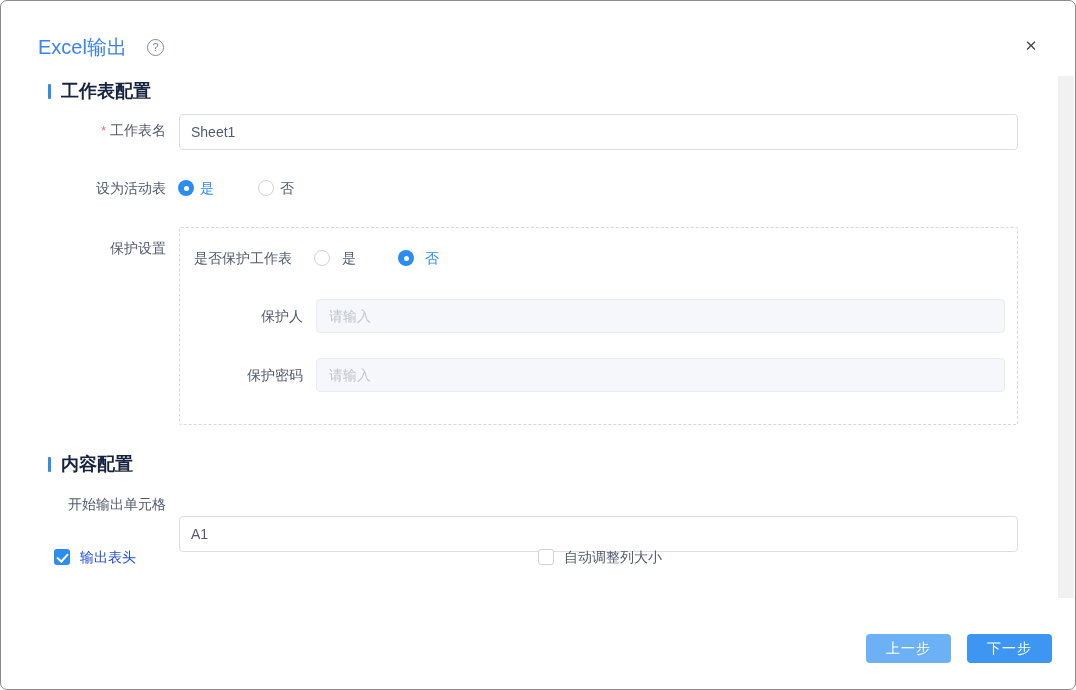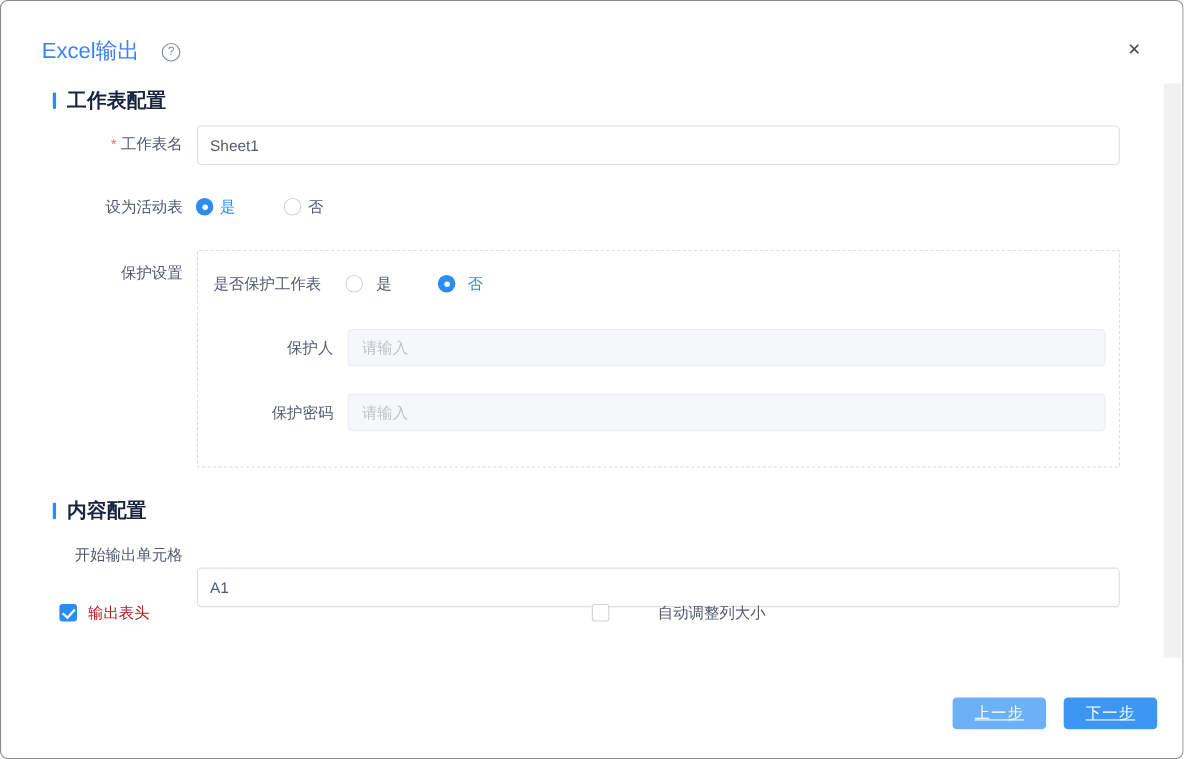--- a/index.html
+++ b/index.html
@@ -95,28 +95,27 @@
     border: 1px solid #cfd3da; background: #fff; cursor: pointer;
   }
   .checkbox.checked { border: none; background: #2d8cf0; }
   .checkbox.checked::after {
     content: ""; position: absolute; left: 5px; top: 2px;
     width: 5px; height: 9px;
     border: solid #fff; border-width: 0 2px 2px 0;
     transform: rotate(42deg);
   }
   .checkbox-label { position: absolute; line-height: 20px; cursor: pointer; }
-  .checkbox-label.on { color: #b91c1c; }
+  .checkbox-label.on { color: #1d4ed8; }
   
   .btn {
     position: absolute; top: 633px; width: 85px; height: 29px;
     border: none; border-radius: 4px; color: #fff; font-size: 14px;
     letter-spacing: 1px; cursor: pointer; line-height: 29px; text-align: center;
     font-family: "Liberation Sans", "DejaVu Sans", sans-serif;
-    text-decoration: underline;
   }
   .btn-prev { left: 865px; background: #6cb0f5; }
   .btn-next { left: 966px; background: #3d96f2; }
 </style>
 </head>
 <body>
 
 <div class="dialog">
 
   <div class="dlg-title">Excel输出</div>
@@ -161,18 +160,18 @@
     <span class="txt">内容配置</span>
   </div>
 
   <div class="form-label" style="top:493px">开始输出单元格</div>
   <input class="text-input" style="top: 515px;" type="text" value="A1">
 
   <span class="checkbox checked" style="left:53px; top:548px"></span>
   <span class="checkbox-label on" style="left:79px; top:546px">输出表头</span>
 
   <span class="checkbox" style="left:537px; top:548px"></span>
-  <span class="checkbox-label" style="left:597px; top:546px">自动调整列大小</span>
+  <span class="checkbox-label" style="left:563px; top:546px">自动调整列大小</span>
 
   <div class="btn btn-prev">上一步</div>
   <div class="btn btn-next">下一步</div>
 
 </div>
 
 </body></html>

